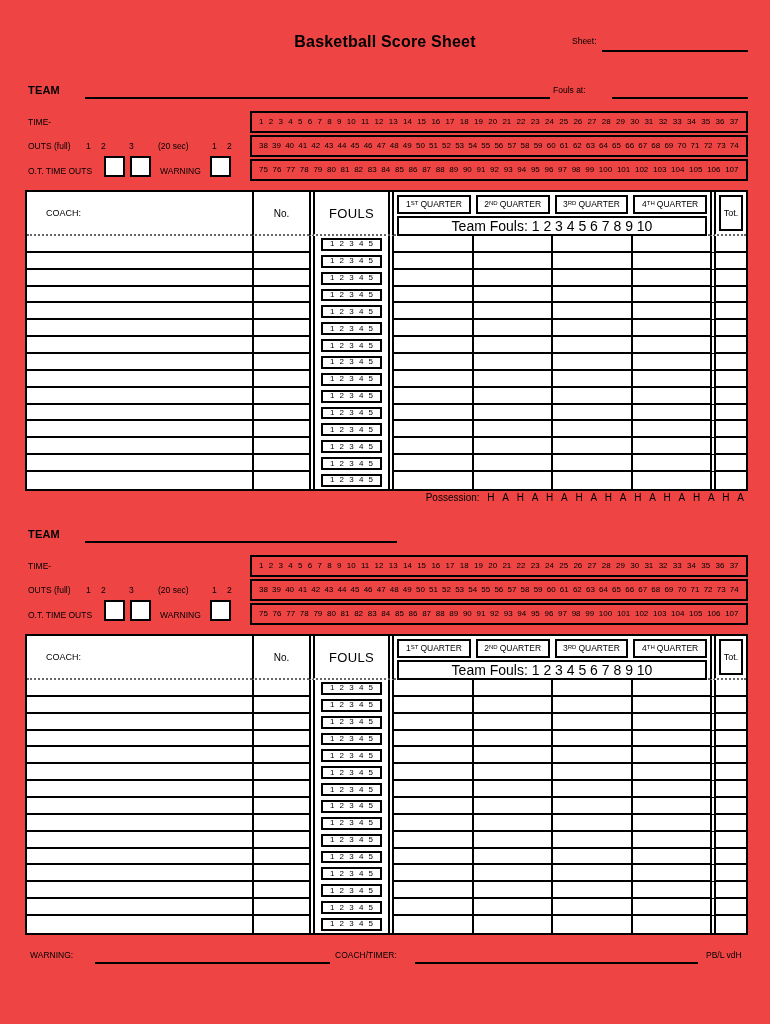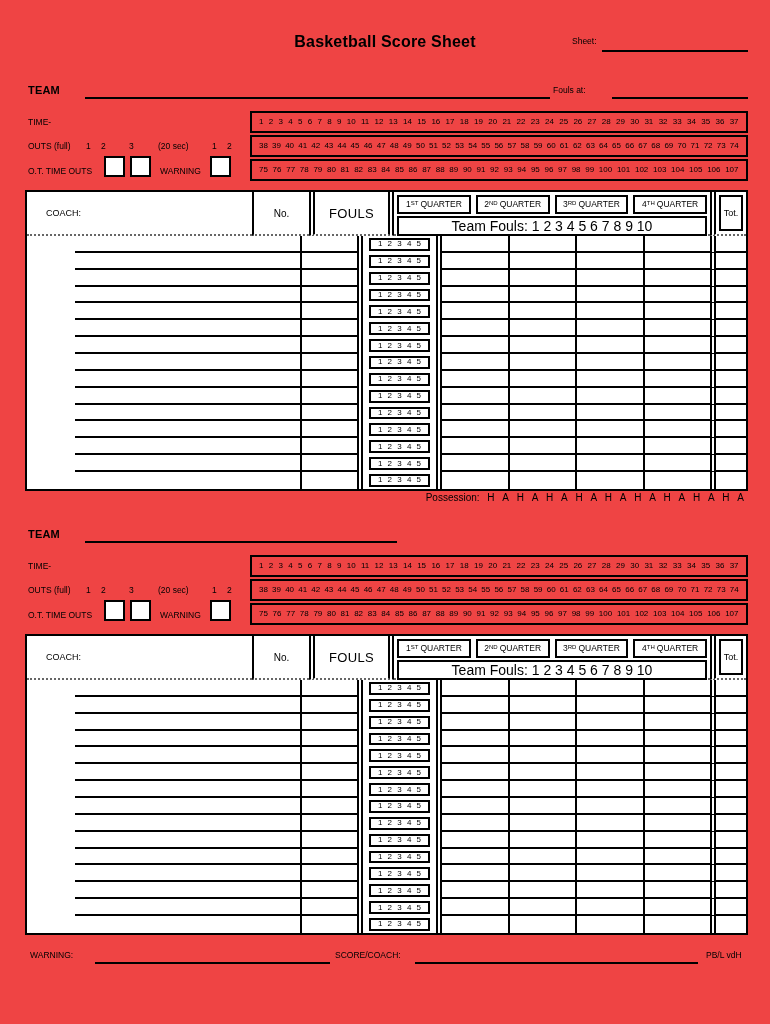--- a/index.html
+++ b/index.html
@@ -44,21 +44,21 @@
              font-size:8.5px; line-height:1; }
   .qbox sup { font-size:6px; position:relative; top:-2px; }
   .qword   { margin-left:2px; }
   .teamfouls { border:2px solid #000; margin-top:2px; flex:1; display:flex;
                align-items:center; justify-content:center; font-size:14px; }
   .h-tot   { width:36px; border-left:6px double #000; padding:3px; }
   .totbox  { width:100%; height:100%; border:2px solid #000; display:flex;
              align-items:center; justify-content:center; font-size:9px; }
 
   .rows { flex:1; display:flex; flex-direction:column; }
-  .prow { flex:1 1 0; display:flex; min-height:0;margin-left:48px; }
+  .prow { flex:1 1 0; display:flex; min-height:0; }
   .c-coach { width:225px; }
   .c-no    { width:57px; border-left:2px solid #000; }
   .c-fouls { width:85px; border-left:6px double #000; border-right:6px double #000;
              padding:2px 6px; display:flex; }
   .foulbox { width:100%; border:2px solid #000; display:flex; align-items:center;
              justify-content:center; font-size:8px; word-spacing:3px; line-height:1; }
   .c-q   { flex:1; display:flex; }
   .qcell { flex:1; }
   .qcell + .qcell { border-left:2px solid #000; }
   .c-tot { width:36px; border-left:6px double #000; }
@@ -881,17 +881,17 @@
             <div class="qcell"></div>
           </div>
           <div class="c-tot"></div>
         </div>
         </div>
     </div>
   </div>
 
   <div class="small-lbl" style="top:950px; left:30px;">WARNING:</div>
   <div class="fline" style="top:962px; left:95px; width:235px;"></div>
-  <div class="small-lbl" style="top:950px; left:335px;">SCORE/COACH:</div>
+  <div class="small-lbl" style="top:950px; left:335px;">COACH/TIMER:</div>
   <div class="fline" style="top:962px; left:415px; width:283px;"></div>
   <div class="small-lbl" style="top:950px; left:706px;">PB/L vdH</div>
 
 </div>
 
 </body></html>

